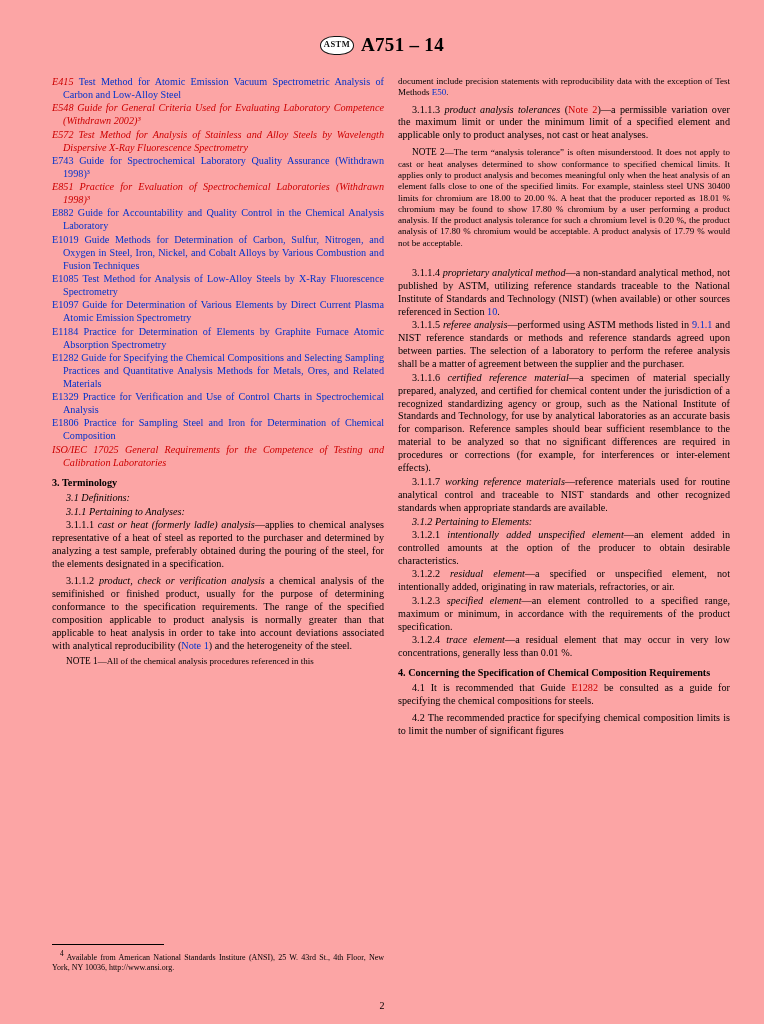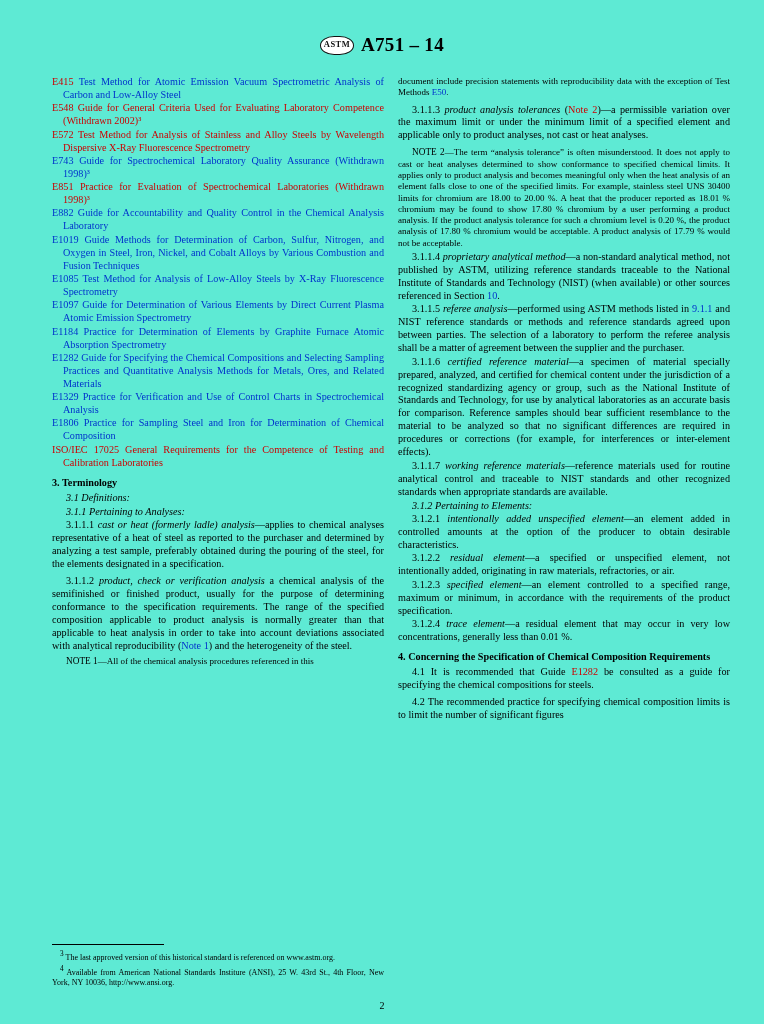--- a/index.html
+++ b/index.html
@@ -13,21 +13,21 @@
     font-family: "Liberation Serif", serif;
     color: #000000;
     position: relative;
     overflow: hidden;
   }
   .page {
     position: absolute;
     left: 0; top: 0;
     width: 764px;
     height: 1024px;
-    background: #5eead4;
+    background: #fca5a5;
   }
   
   .header {
     position: absolute;
     left: 0;
     top: 34px;
     width: 764px;
     text-align: center;
     display: flex;
     justify-content: center;
@@ -80,21 +80,21 @@
 
   p { margin: 0 0 0.5px 0; }
 
   .ref-item {
     color: #0033cc;
     text-indent: 0;
     padding-left: 11px;
     text-indent: -11px;
     margin-bottom: 0.4px;
   }
-  .ref-item .red { color: #cc0000; }
+  .ref-item .red { color: #cc0000; font-style: italic; }
   .ref-item.red-item { color: #cc0000; }
   .blue { color: #0033cc; }
   .red { color: #cc0000; }
 
   .sec-head {
     font-weight: bold;
     margin-top: 7px;
     margin-bottom: 2px;
   }
   .sec-head-hang {
@@ -199,21 +199,21 @@
   </div>
 
   <div class="col col-right">
 
     <p class="note" style="text-indent:0; margin-top:0;"><span>document include precision statements with reproducibility data with the exception of Test Methods </span><span class="blue">E50</span><span>.</span></p>
 
     <p class="para" style="margin-top:5px;"><span>3.1.1.3</span> <span class="it">product analysis tolerances</span> (<span class="red">Note 2</span>)<span>—a permissible variation over the maximum limit or under the minimum limit of a specified element and applicable only to product analyses, not cast or heat analyses.</span></p>
 
     <p class="note" style="margin-top:5px;"><span class="smallcap">NOTE 2</span><span>—The term “analysis tolerance” is often misunderstood. It does not apply to cast or heat analyses determined to show conformance to specified chemical limits. It applies only to product analysis and becomes meaningful only when the heat analysis of an element falls close to one of the specified limits. For example, stainless steel UNS 30400 limits for chromium are 18.00 to 20.00 %. A heat that the producer reported as 18.01 % chromium may be found to show 17.80 % chromium by a user performing a product analysis. If the product analysis tolerance for such a chromium level is 0.20 %, the product analysis of 17.80 % chromium would be acceptable. A product analysis of 17.79 % would not be acceptable.</span></p>
 
-    <p class="para" style="margin-top:2px;font-family:Liberation Serif, serif;"><span>3.1.1.4</span> <span class="it">proprietary analytical method</span><span>—a non-standard analytical method, not published by ASTM, utilizing reference standards traceable to the National Institute of Standards and Technology (NIST) (when available) or other sources referenced in Section </span><span class="blue">10</span><span>.</span></p>
+    <p class="para" style="margin-top:18px;font-family:Liberation Serif, serif;"><span>3.1.1.4</span> <span class="it">proprietary analytical method</span><span>—a non-standard analytical method, not published by ASTM, utilizing reference standards traceable to the National Institute of Standards and Technology (NIST) (when available) or other sources referenced in Section </span><span class="blue">10</span><span>.</span></p>
 
     <p class="para"><span>3.1.1.5</span> <span class="it">referee analysis</span><span>—performed using ASTM methods listed in </span><span class="blue">9.1.1</span><span> and NIST reference standards or methods and reference standards agreed upon between parties. The selection of a laboratory to perform the referee analysis shall be a matter of agreement between the supplier and the purchaser.</span></p>
 
     <p class="para"><span>3.1.1.6</span> <span class="it">certified reference material</span><span>—a specimen of material specially prepared, analyzed, and certified for chemical content under the jurisdiction of a recognized standardizing agency or group, such as the National Institute of Standards and Technology, for use by analytical laboratories as an accurate basis for comparison. Reference samples should bear sufficient resemblance to the material to be analyzed so that no significant differences are required in procedures or corrections (for example, for interferences or inter-element effects).</span></p>
 
     <p class="para"><span>3.1.1.7</span> <span class="it">working reference materials</span><span>—reference materials used for routine analytical control and traceable to NIST standards and other recognized standards when appropriate standards are available.</span></p>
 
     <p class="sub-italic" style="margin-top:1px;">3.1.2 Pertaining to Elements:</p>
 
     <p class="para"><span>3.1.2.1</span> <span class="it">intentionally added unspecified element</span><span>—an element added in controlled amounts at the option of the producer to obtain desirable characteristics.</span></p>
@@ -226,19 +226,18 @@
 
     <p class="sec-head-hang">4. Concerning the Specification of Chemical Composition Requirements</p>
 
     <p class="para" style="margin-top:0;"><span>4.1</span><span> It is recommended that Guide </span><span class="red">E1282</span><span> be consulted as a guide for specifying the chemical compositions for steels.</span></p>
 
     <p class="para" style="margin-top:4px;"><span>4.2</span><span> The recommended practice for specifying chemical composition limits is to limit the number of significant figures</span></p>
   </div>
 
   <div class="footnotes">
     <div class="rule"></div>
-    <p><span class="sup">3</span><span> The last approved version of this historical standard is referenced on www.astm.org.</span></p>
     <p><span class="sup">4</span><span> Available from American National Standards Institure (ANSI), 25 W. 43rd St., 4th Floor, New York, NY 10036, http://www.ansi.org.</span></p>
   </div>
 
   <div class="page-num">2</div>
 
 </div>
 
 </body></html>

